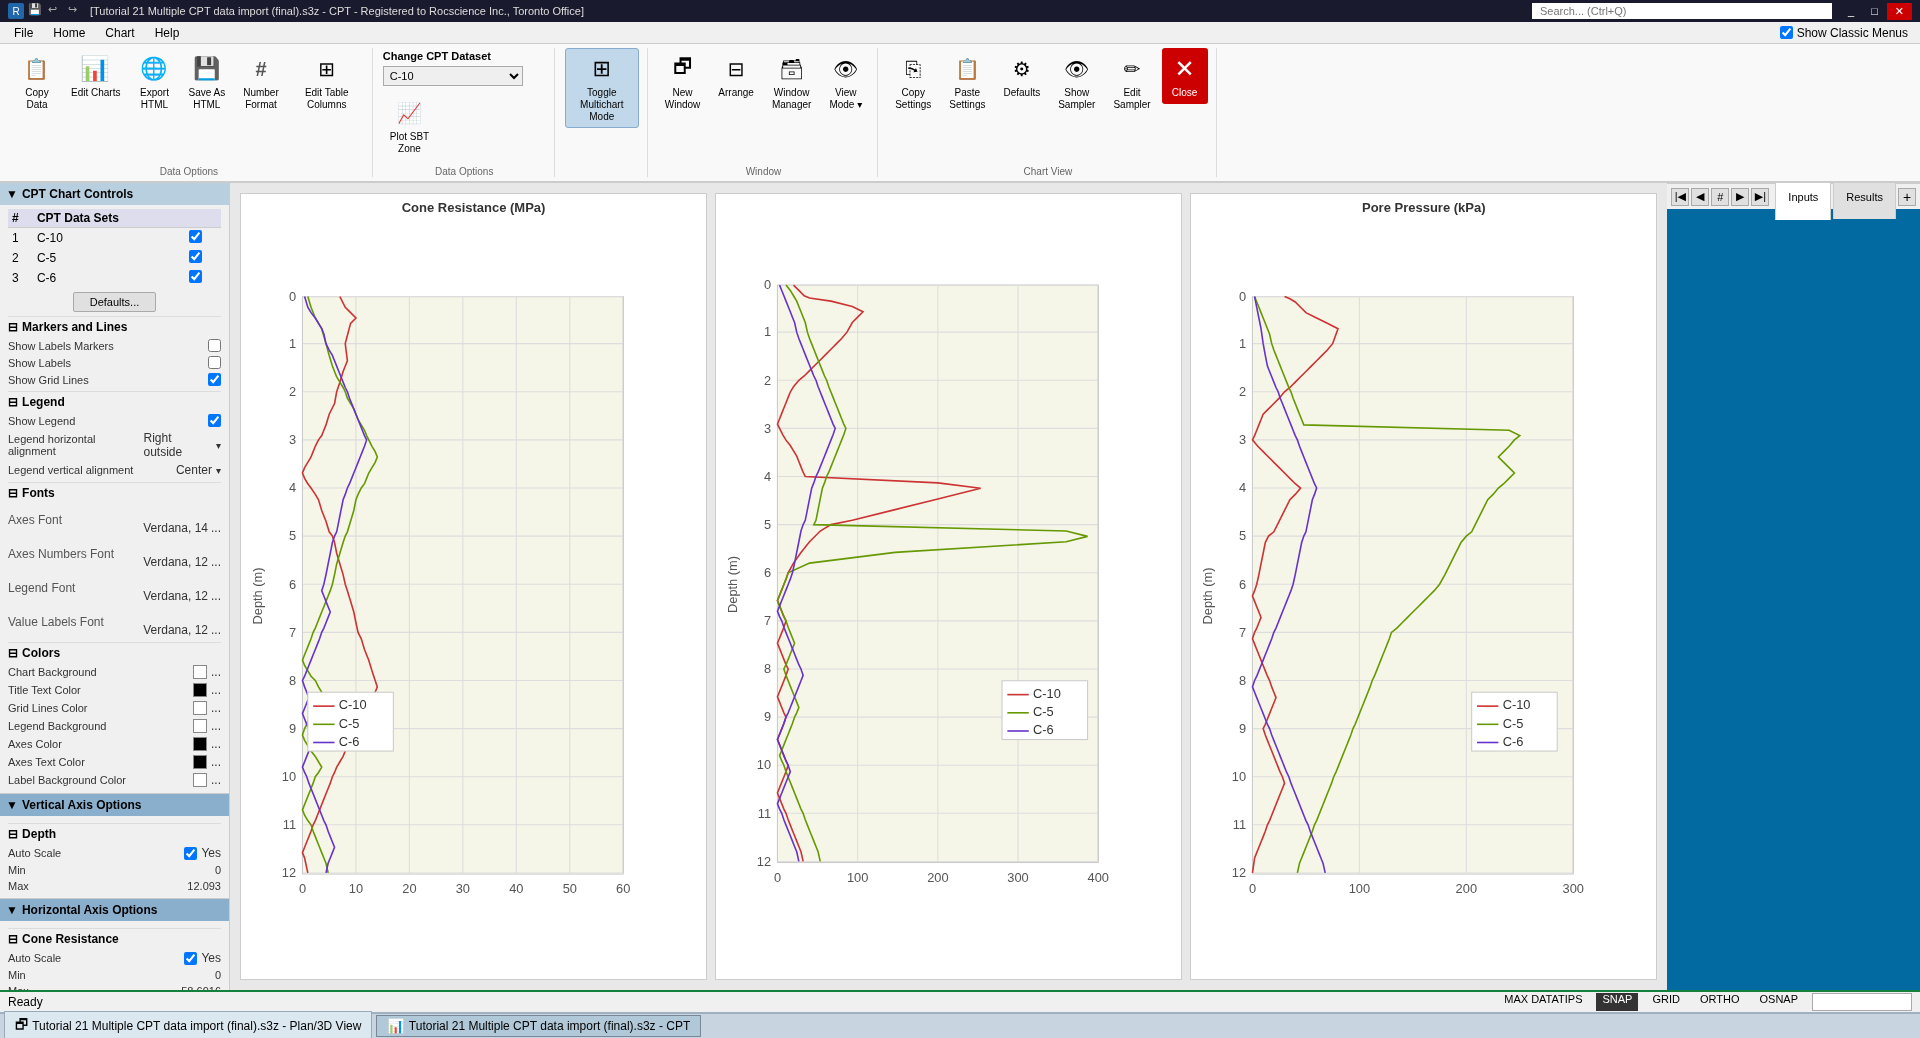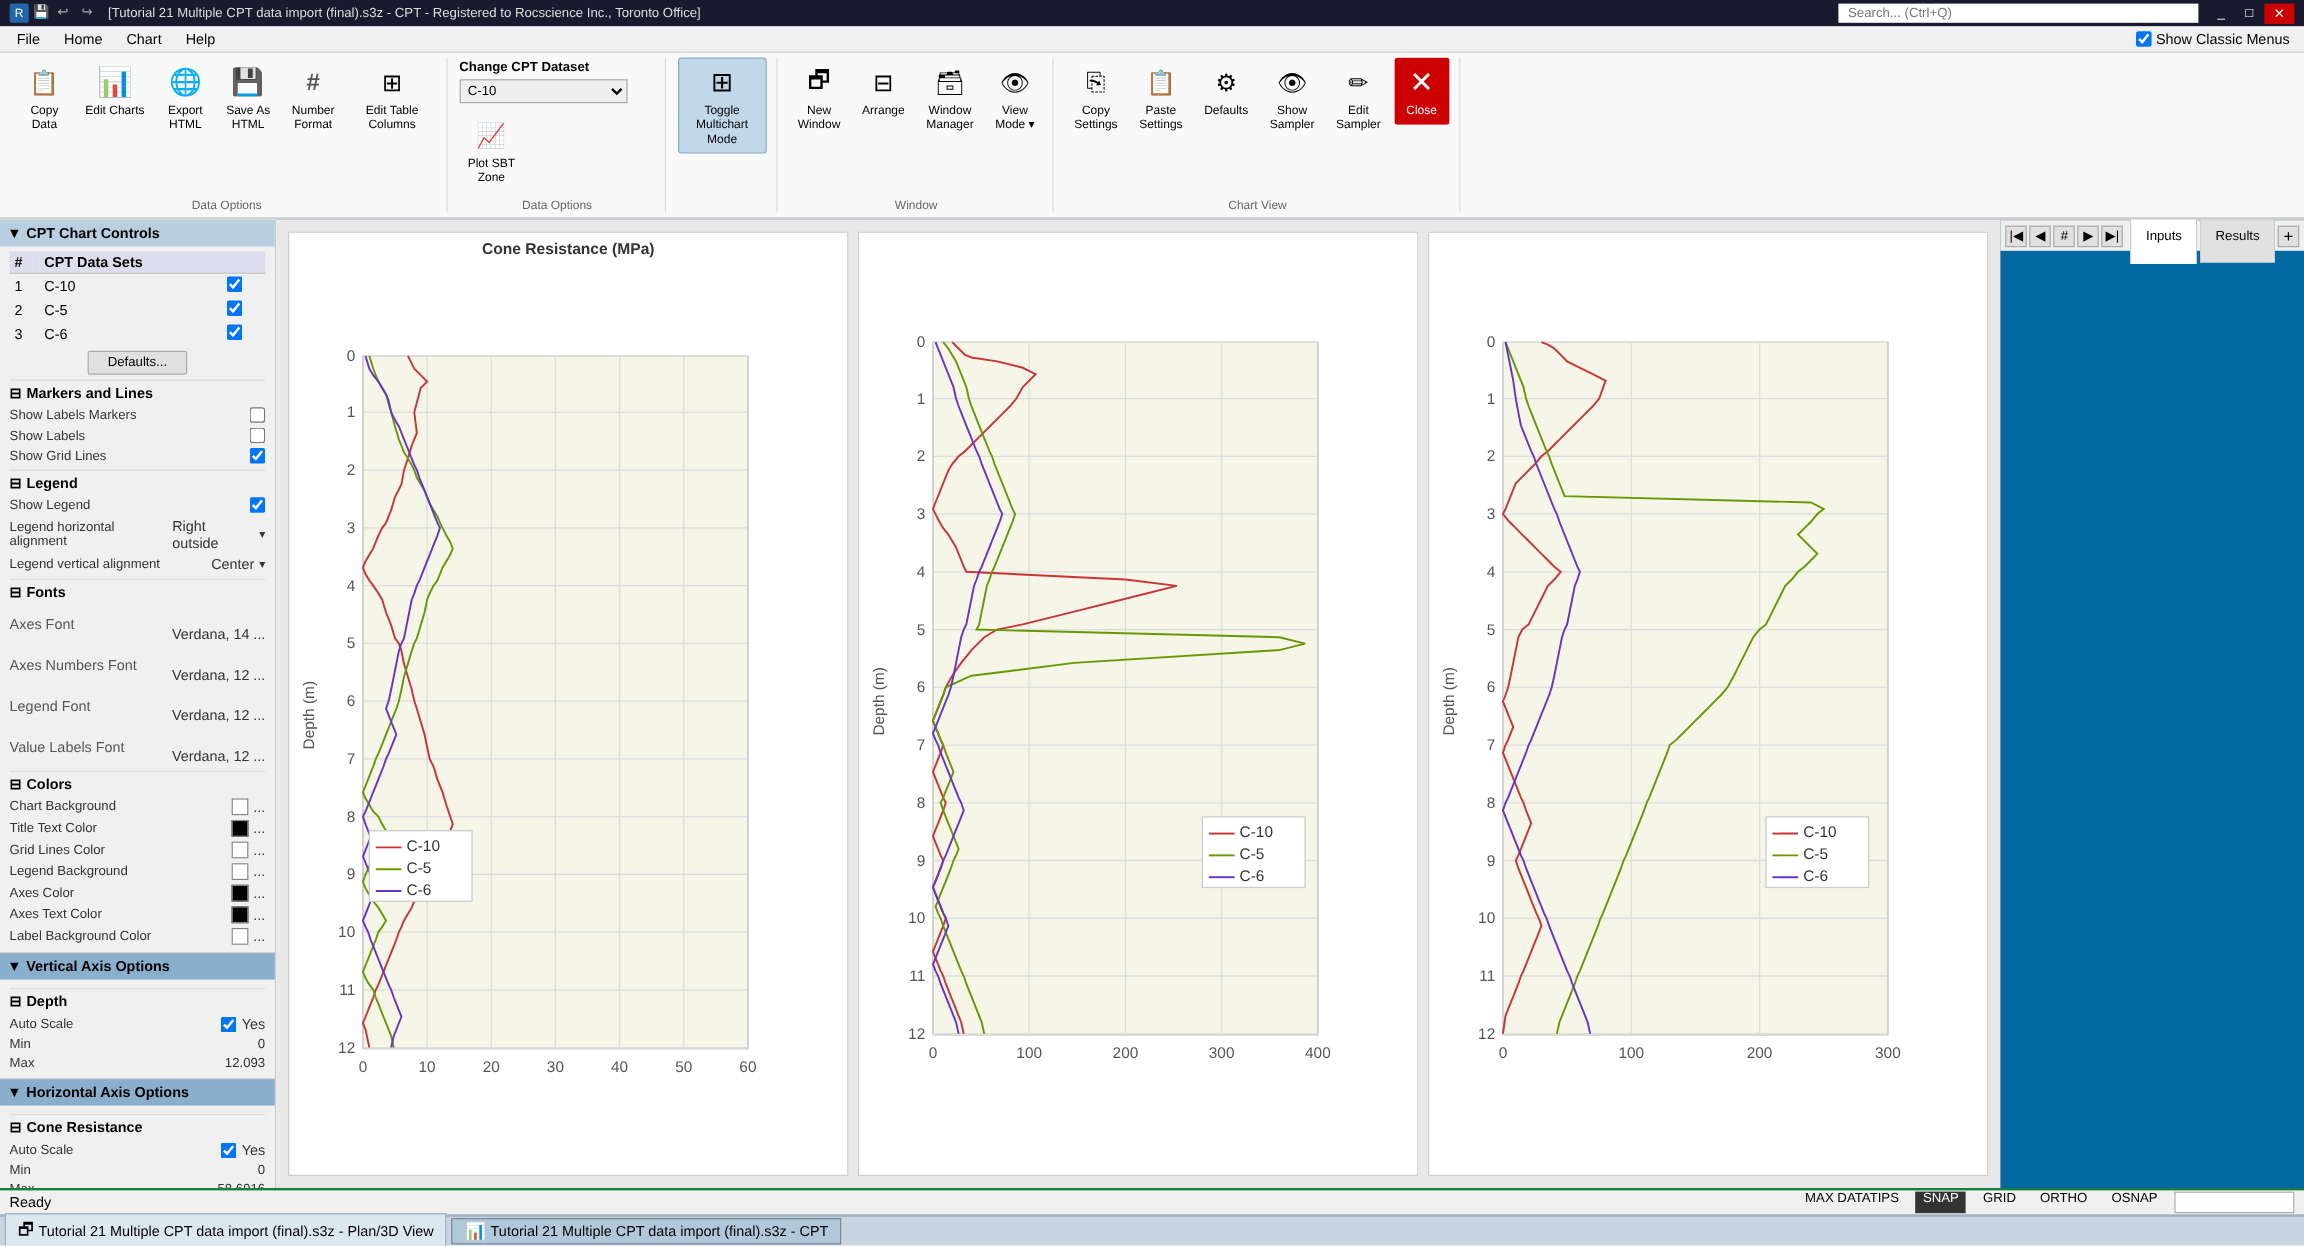--- a/index.html
+++ b/index.html
@@ -587,20 +587,21 @@
             <text x="289" y="396" font-size="10" fill="#333">C-10</text>
             <line x1="265" y1="410" x2="285" y2="410" stroke="#669900" stroke-width="1.5"></line>
             <text x="289" y="413" font-size="10" fill="#333">C-5</text>
             <line x1="265" y1="427" x2="285" y2="427" stroke="#6633cc" stroke-width="1.5"></line>
             <text x="289" y="430" font-size="10" fill="#333">C-6</text>
           </svg>
         </div>
       </div>
 
       <div class="chart-wrapper">
+        <div class="chart-title">Pore Pressure (kPa)</div>
         <div class="chart-inner">
           <svg viewBox="0 0 420 580" style="padding:4px 8px 8px 8px;">
             <rect x="50" y="10" width="300" height="540" fill="#f5f5e8" stroke="#ccc"></rect>
 
             <line x1="50" y1="10" x2="350" y2="10" stroke="#ddd" stroke-width="1"></line>
             <line x1="50" y1="54" x2="350" y2="54" stroke="#ddd" stroke-width="1"></line>
             <line x1="50" y1="99" x2="350" y2="99" stroke="#ddd" stroke-width="1"></line>
             <line x1="50" y1="144" x2="350" y2="144" stroke="#ddd" stroke-width="1"></line>
             <line x1="50" y1="189" x2="350" y2="189" stroke="#ddd" stroke-width="1"></line>
             <line x1="50" y1="234" x2="350" y2="234" stroke="#ddd" stroke-width="1"></line>

